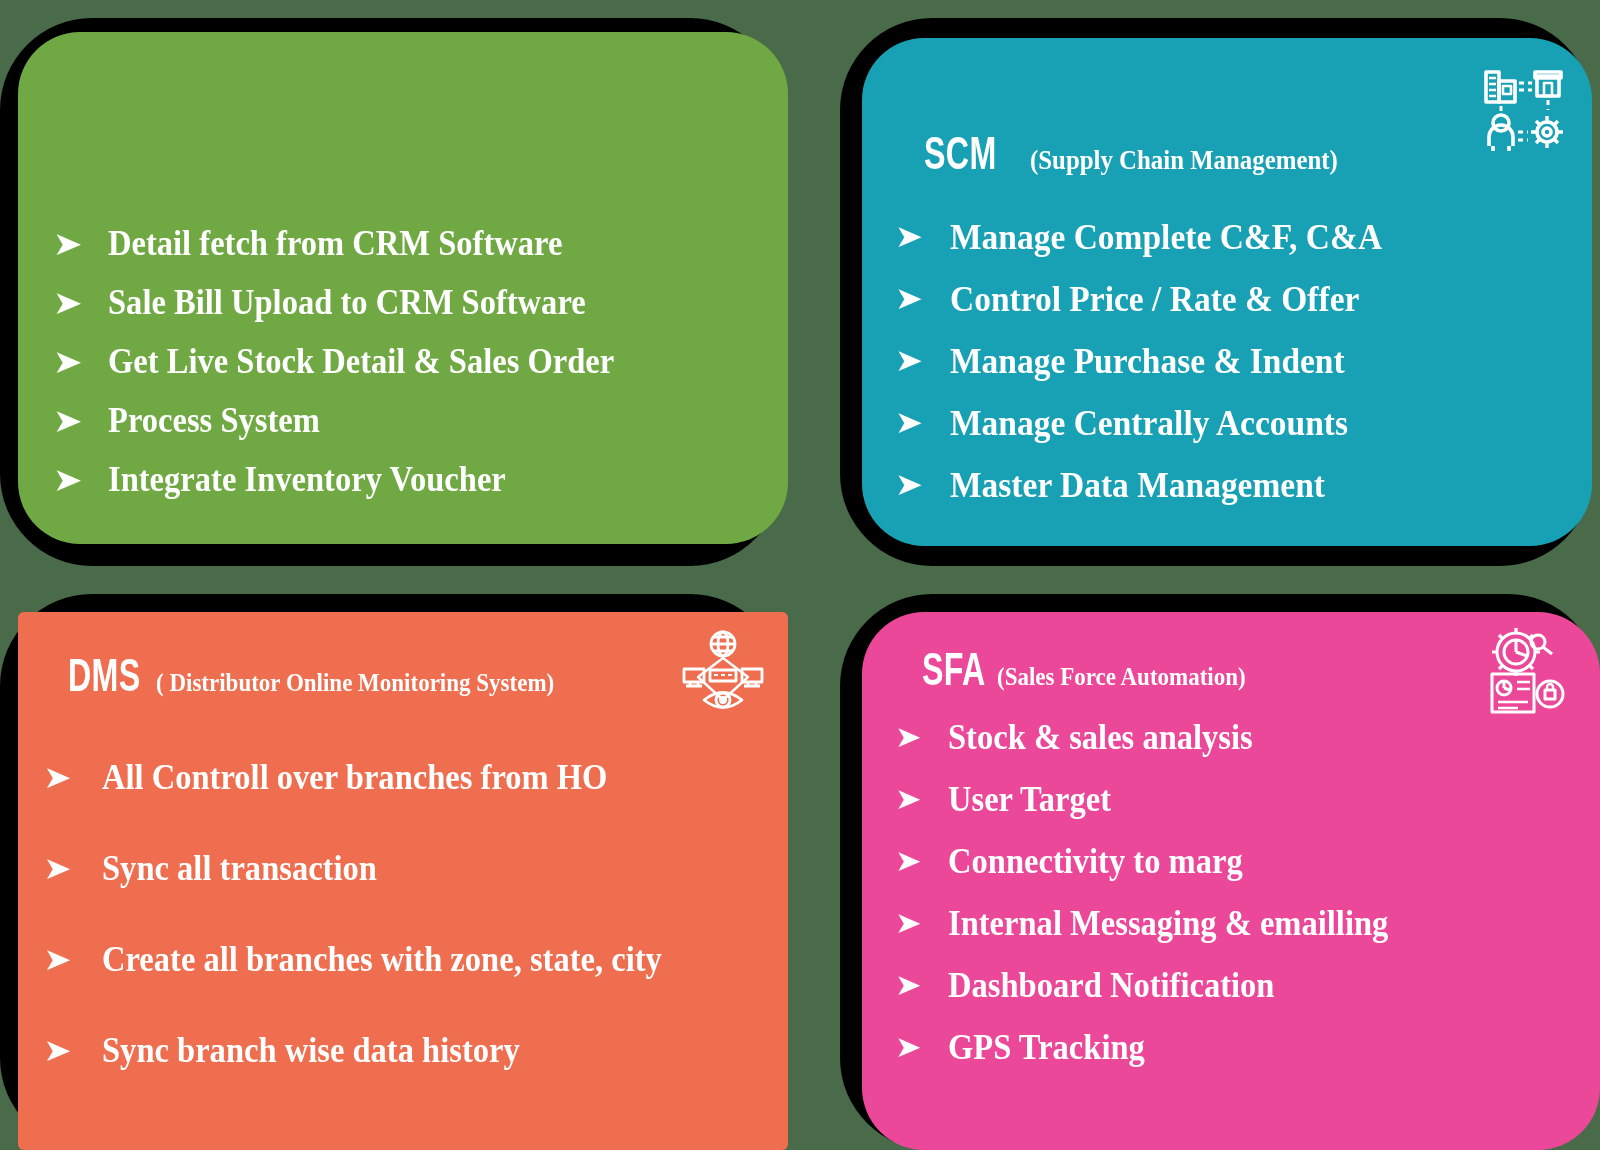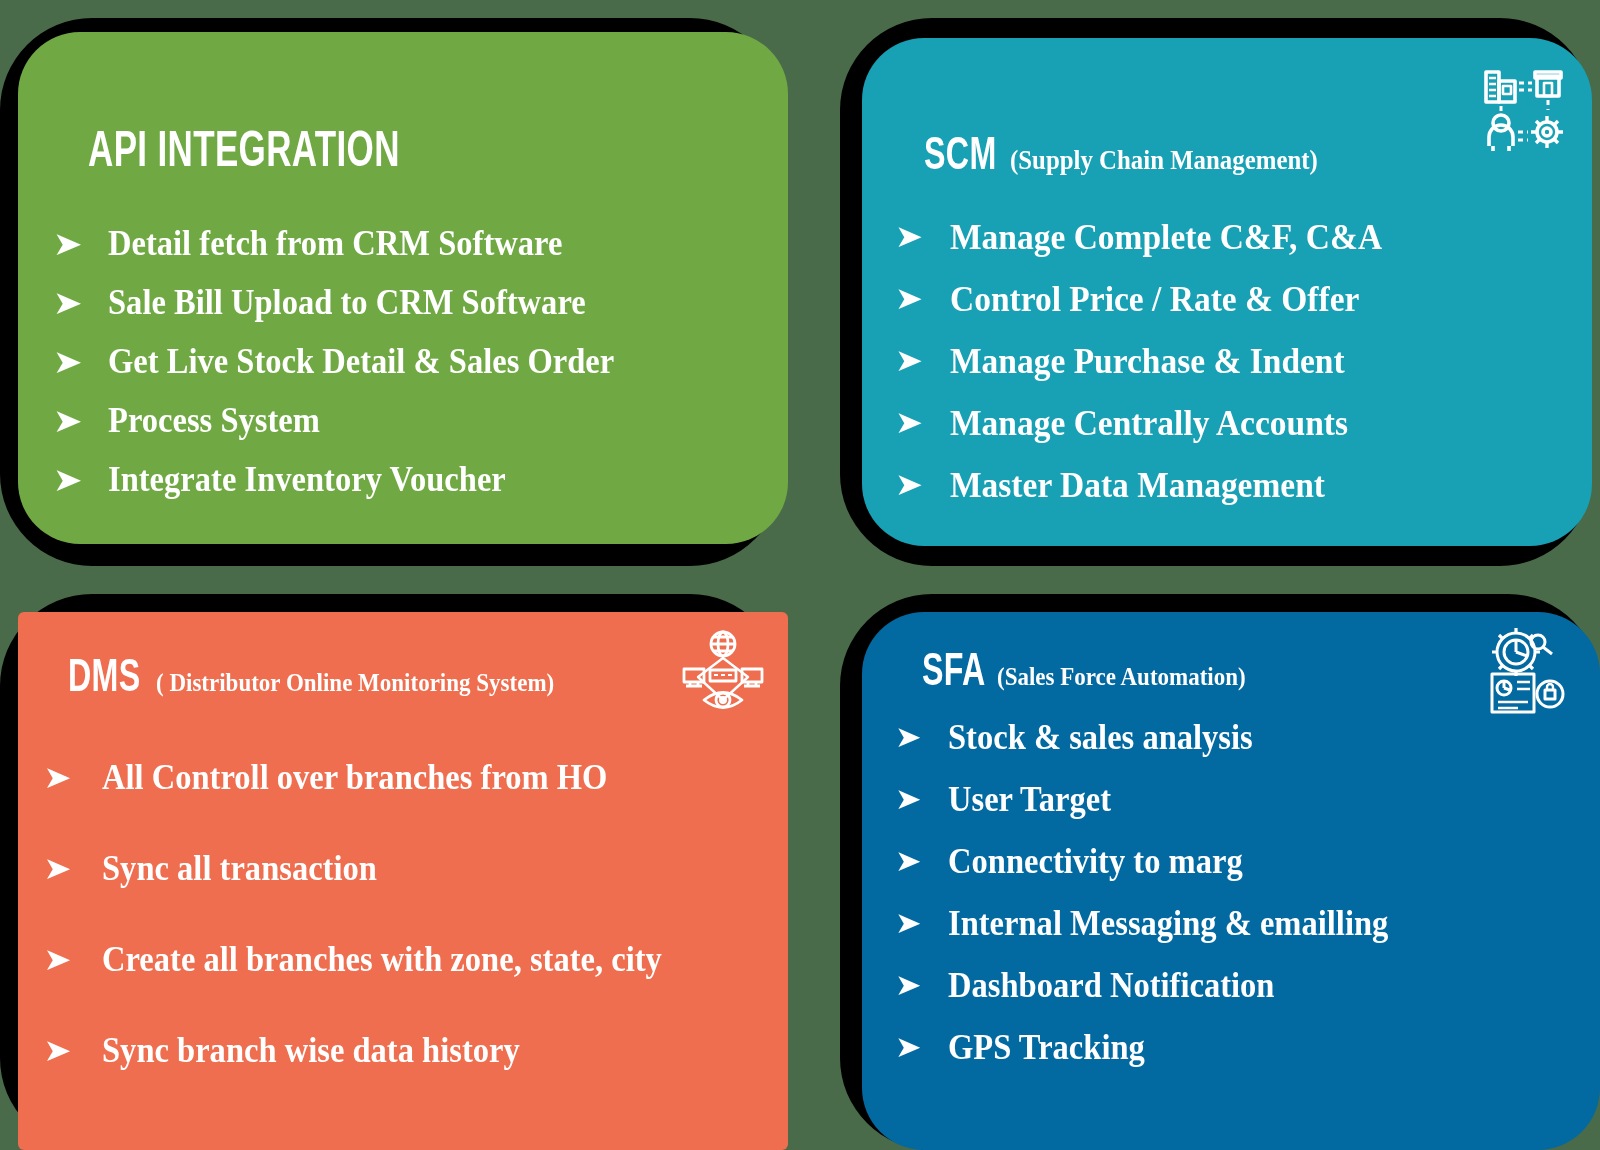--- a/index.html
+++ b/index.html
@@ -106,21 +106,21 @@
   #card-api .bullets    { left: 32px; top: 182px; }
   #card-api .bullet     { height: 59px; }
   #card-api .bullet-mark{ font-size: 38px; width: 58px; }
   #card-api .bullet-text{ font-size: 35px; }
 
   
   #card-scm { left: 832px; top: 0px; width: 768px; height: 580px; }
   #card-scm .card-black { left: 8px;  top: 18px; width: 752px; height: 548px; }
   #card-scm .card-body  { left: 30px; top: 38px; width: 730px; height: 508px; }
   #card-scm .card-body  { background: #18a0b4; }
-  #card-scm .card-head  { left: 62px; top: 92px; }
+  #card-scm .card-head  { left: 62px; top: 92px; gap: 20px; }
   #card-scm .card-title { font-size: 46px; }
   #card-scm .card-sub   { font-size: 27px; margin-left: -18px; }
   #card-scm .card-icon  { left: 600px; top: 12px; }
   #card-scm .bullets    { left: 30px; top: 168px; }
   #card-scm .bullet     { height: 62px; }
   #card-scm .bullet-mark{ font-size: 36px; width: 58px; }
   #card-scm .bullet-text{ font-size: 36px; }
 
   
   #card-dms { left: 0px; top: 590px; width: 800px; height: 560px; }
@@ -152,23 +152,20 @@
 </style>
 </head>
 <body style="background: rgb(74, 107, 74);">
 
 <div id="stage">
 
   <div class="card-slot" id="card-api">
     <div class="card-black" style="background: rgb(0, 0, 0);"></div>
     <div class="card-body" style="background: rgb(112, 169, 67);">
 
-      <div class="card-head">
-        <span class="card-title">API INTEGRATION</span>
-      </div>
 
 
       <ul class="bullets">
         <li class="bullet">
           <span class="bullet-mark">➤</span>
           <span class="bullet-text">Detail fetch from CRM Software</span>
         </li>
         <li class="bullet">
           <span class="bullet-mark">➤</span>
           <span class="bullet-text">Sale Bill Upload to CRM Software</span>
@@ -337,21 +334,21 @@
           <span class="bullet-mark">➤</span>
           <span class="bullet-text">Sync branch wise data history</span>
         </li>
       </ul>
 
     </div>
   </div>
 
   <div class="card-slot" id="card-sfa">
     <div class="card-black" style="background: rgb(0, 0, 0);"></div>
-    <div class="card-body" style="background: #0369a1;">
+    <div class="card-body" style="background: #ec4899;">
 
       <div class="card-head">
         <span class="card-title">SFA</span>
         <span class="card-sub">(Sales Force Automation)</span>
       </div>
 
       <div class="card-icon">
         <svg width="110" height="100" viewBox="0 0 110 100">
           <g fill="none" stroke="#ffffff" stroke-width="3" stroke-linejoin="round">
 

